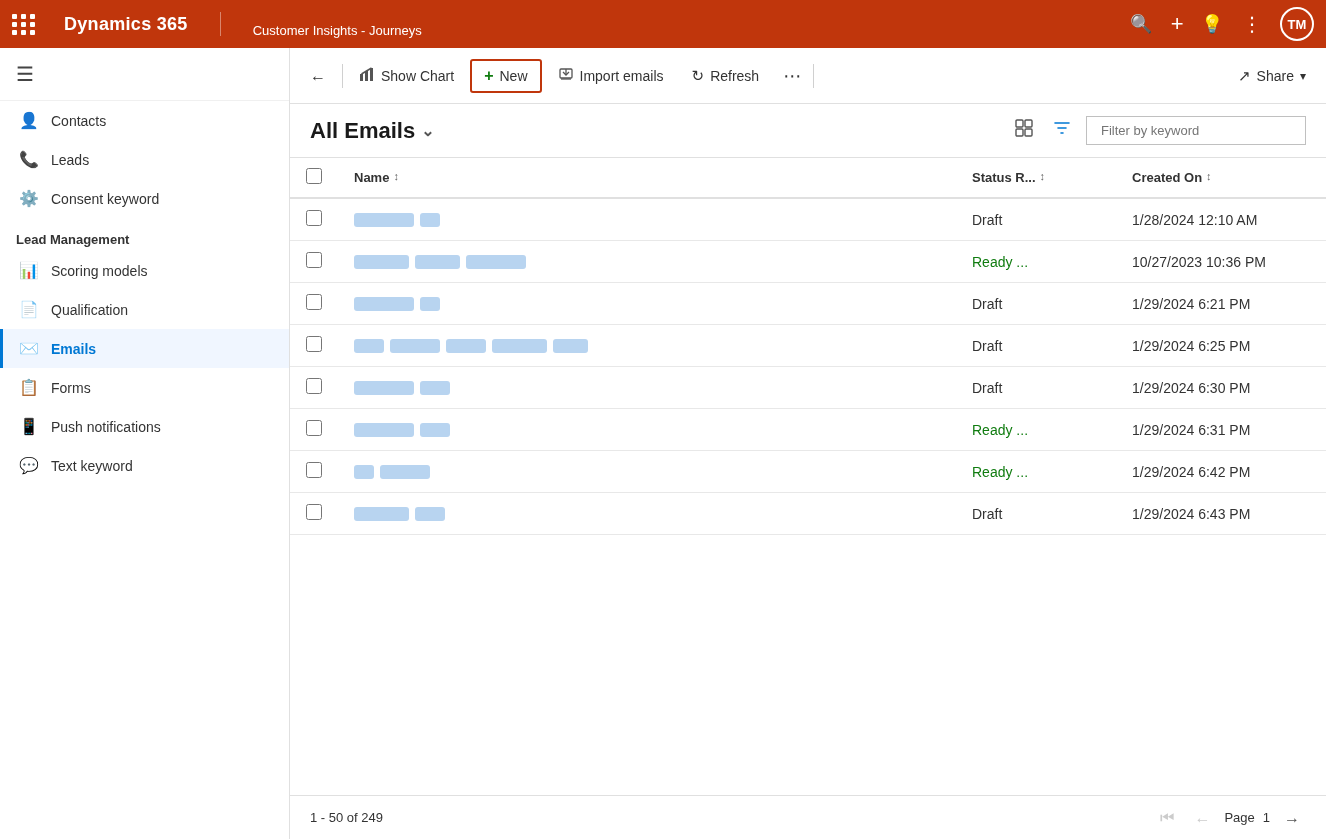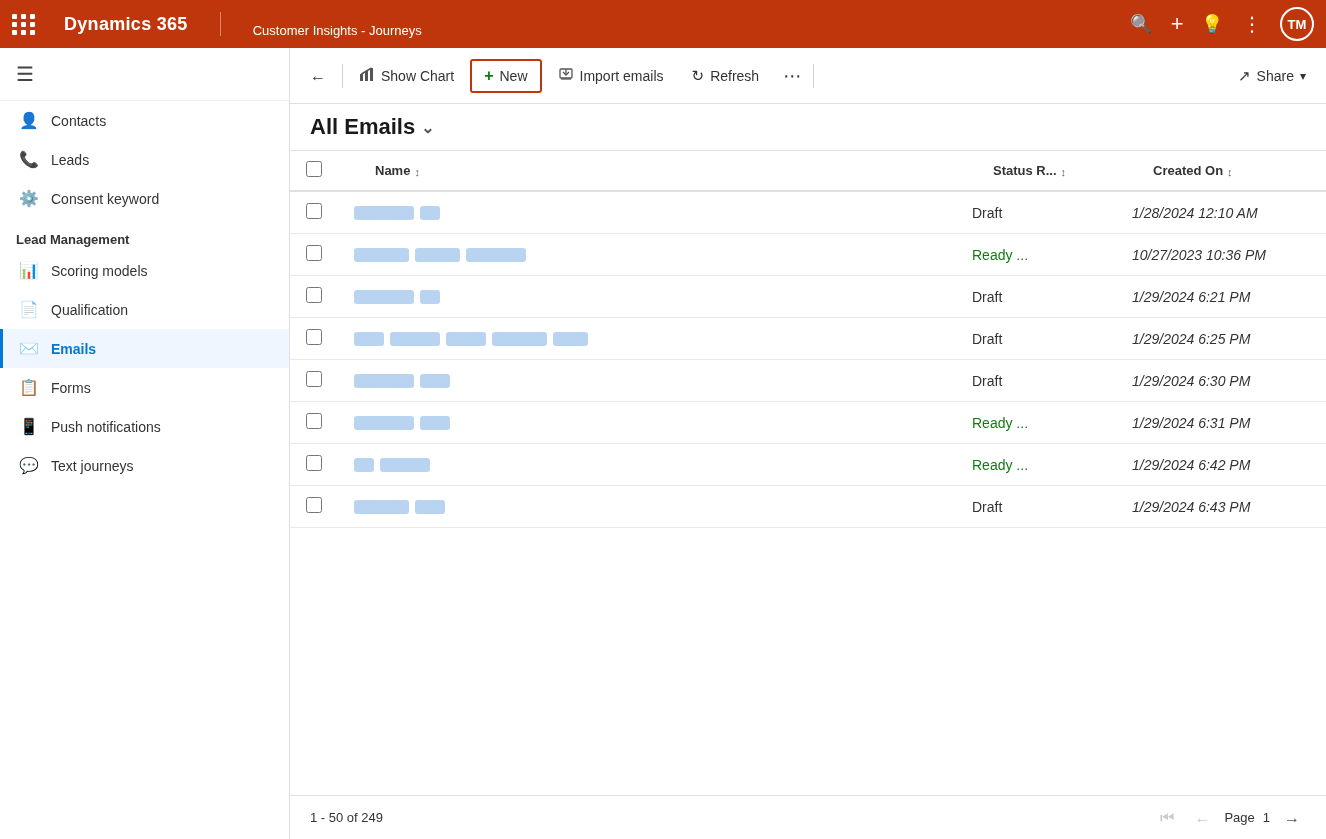--- a/index.html
+++ b/index.html
@@ -60,30 +60,30 @@
     .filter-input { border: 1px solid #c0c0c0; padding: 6px 14px; font-size: 13px; width: 220px; color: #888; outline: none; }
 
     
     .table-container { flex: 1; overflow-y: auto; overflow-x: hidden; }
     table { width: 100%; border-collapse: collapse; }
     thead th { text-align: left; padding: 10px 16px; font-size: 13px; font-weight: 600; color: #333; border-bottom: 2px solid #e0e0e0; background: #fff; position: sticky; top: 0; z-index: 2; }
     thead th.col-check { width: 44px; }
     thead th.col-name { }
     thead th.col-status { width: 160px; }
     thead th.col-created { width: 210px; }
-    .col-header-inner { display: flex; align-items: flex-end; gap: 4px; cursor: pointer; margin-left: 21px; }
+    .col-header-inner { display: flex; align-items: flex-start; gap: 4px; cursor: pointer; }
     .sort-icon { font-size: 11px; color: #666; }
     tbody tr { border-bottom: 1px solid #e8e8e8; }
     tbody td { padding: 11px 16px; font-size: 14px; vertical-align: middle; }
     tbody td.col-check { text-align: center; }
     .row-checkbox { width: 16px; height: 16px; cursor: pointer; }
     .blurred-text { display: inline-block; background: #b8d4f0; border-radius: 3px; height: 14px; vertical-align: middle; }
     .status-draft { color: #333; }
     .status-ready { color: #107c10; }
-    .created-date { color: #333; font-style: italic; }
+    .created-date { color: #333; }
 
     
     .list-footer { height: 44px; border-top: 1px solid #e0e0e0; display: flex; align-items: center; padding: 0 20px; background: #fff; flex-shrink: 0; margin-top: 48px; }
     .pagination-info { font-size: 13px; color: #333; }
     .pagination-controls { margin-left: auto; display: flex; align-items: center; gap: 8px; }
     .page-btn { background: none; border: none; cursor: pointer; font-size: 16px; color: #555; padding: 4px 6px; }
     .page-btn:disabled { color: #ccc; cursor: default; }
     .page-label { font-size: 13px; color: #333; }
     .page-num { font-size: 13px; color: #333; }
 
@@ -156,21 +156,21 @@
     <div class="sidebar-item">
       <span class="sidebar-item-icon">📋</span>
       <span>Forms</span>
     </div>
     <div class="sidebar-item">
       <span class="sidebar-item-icon">📱</span>
       <span>Push notifications</span>
     </div>
     <div class="sidebar-item">
       <span class="sidebar-item-icon">💬</span>
-      <span>Text journeys</span>
+      <span>Text keyword</span>
     </div>
 
     <div style="flex:1;"></div>
 
   </div>
 
   <div class="content">
 
     <div class="toolbar">
       <button class="toolbar-btn">
@@ -214,20 +214,36 @@
         <span>Share</span>
         <span style="font-size:12px;">▾</span>
       </div>
     </div>
 
     <div class="list-area">
       <div class="list-header">
         <div class="list-title">
           <span>All Emails</span>
           <span class="list-title-chevron">⌄</span>
+        </div>
+        <div class="list-header-right">
+          <span class="list-view-icon">
+            <svg width="20" height="20" viewBox="0 0 20 20" fill="none">
+              <rect x="2" y="2" width="7" height="7" rx="1" stroke="#555" stroke-width="1.4" fill="none"></rect>
+              <rect x="11" y="2" width="7" height="7" rx="1" stroke="#555" stroke-width="1.4" fill="none"></rect>
+              <rect x="2" y="11" width="7" height="7" rx="1" stroke="#555" stroke-width="1.4" fill="none"></rect>
+              <rect x="11" y="11" width="7" height="7" rx="1" stroke="#555" stroke-width="1.4" fill="none"></rect>
+            </svg>
+          </span>
+          <span class="list-view-icon" style="color:#0078d4;">
+            <svg width="20" height="20" viewBox="0 0 20 20" fill="none">
+              <path d="M3 5h14M6 10h8M9 15h2" stroke="#0078d4" stroke-width="1.6" stroke-linecap="round"></path>
+            </svg>
+          </span>
+          <input class="filter-input" type="text" placeholder="Filter by keyword" style="">
         </div>
       </div>
 
       <div class="table-container">
         <table>
           <thead>
             <tr>
               <th class="col-check">
                 <input type="checkbox" class="row-checkbox" style="">
               </th>

